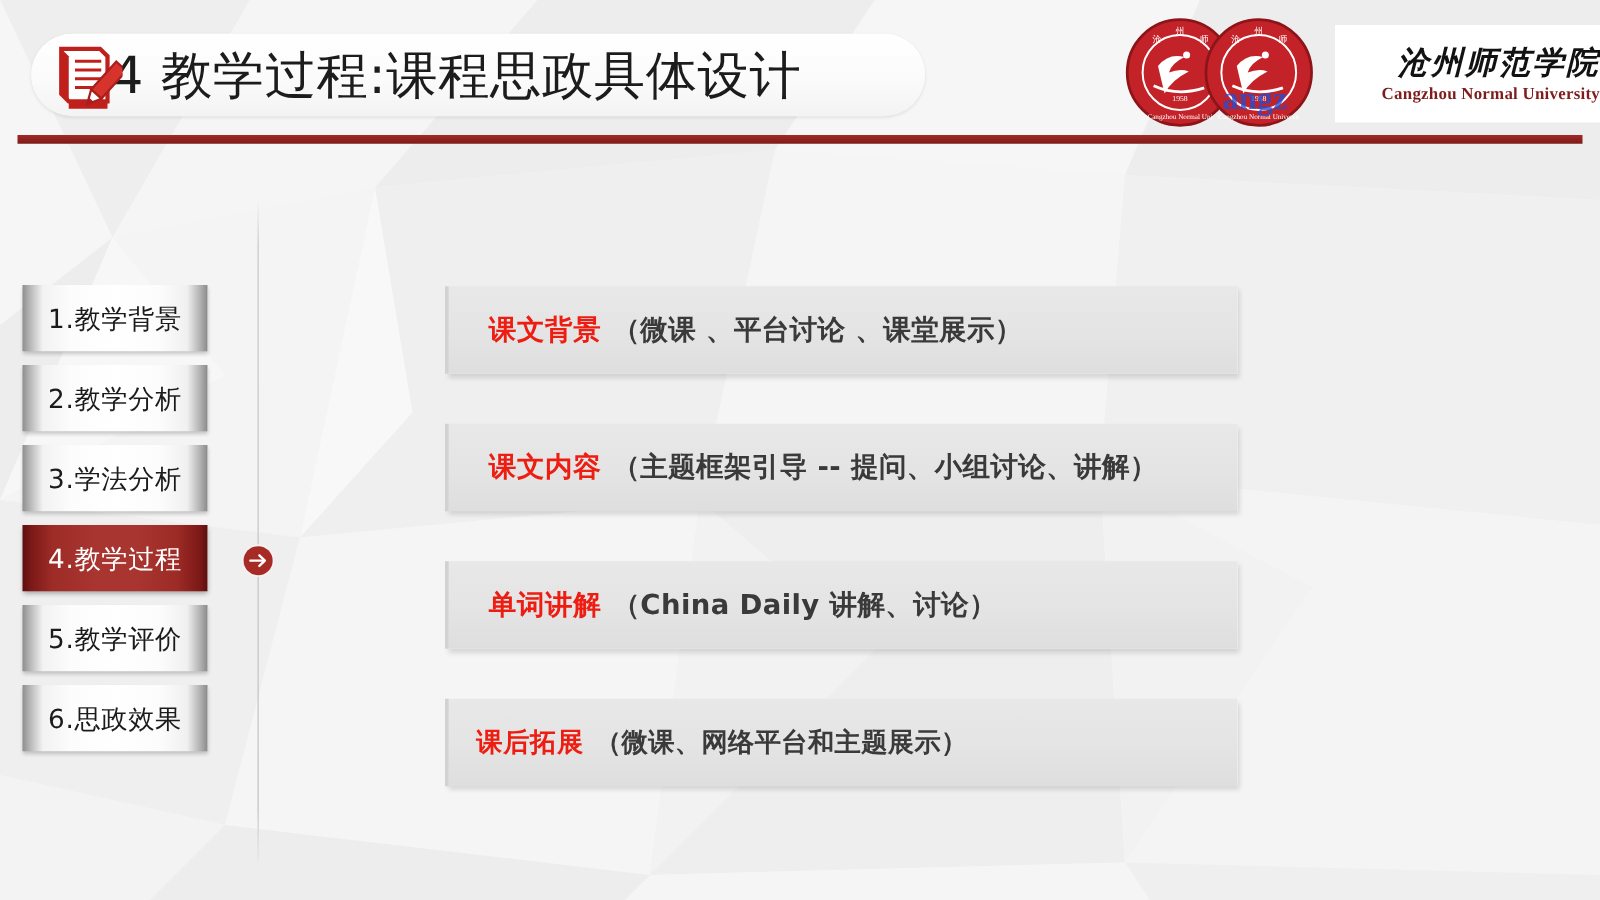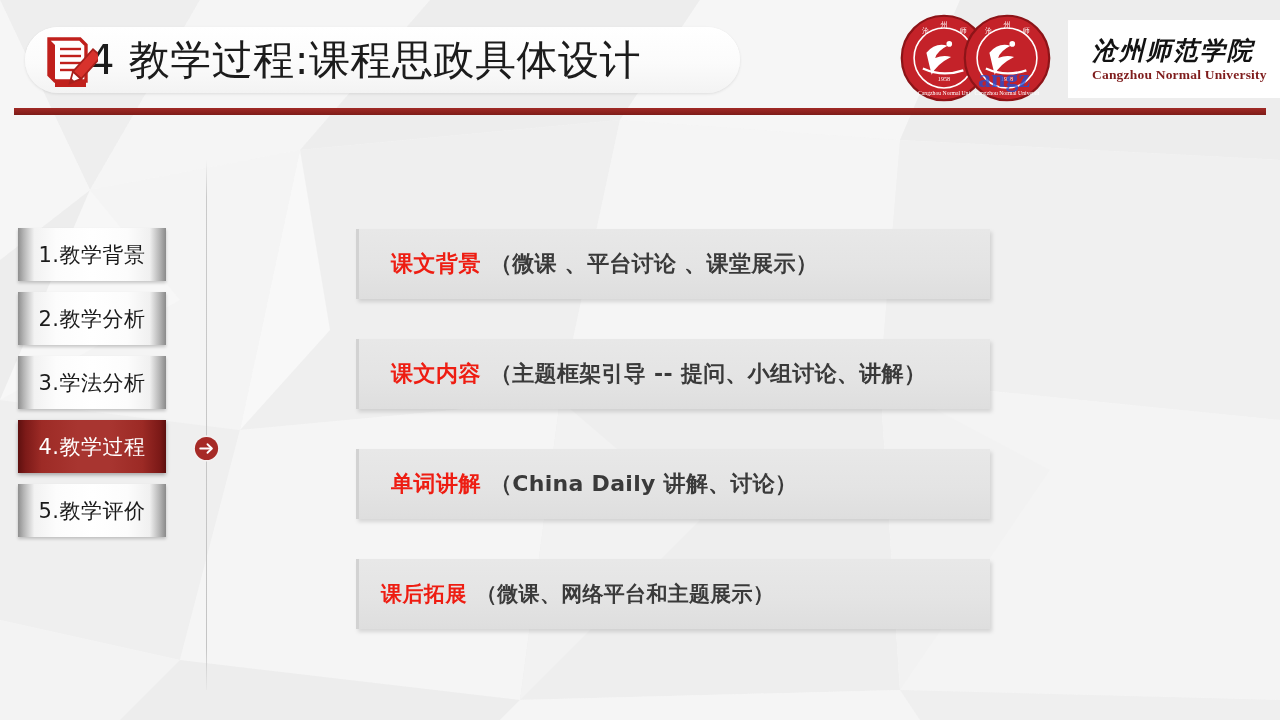--- a/index.html
+++ b/index.html
@@ -86,21 +86,21 @@
     z-index: 1;
   }
   .name-box {
     position: absolute;
     left: 168px; top: 8px;
     width: 212px; height: 78px;
     background: #ffffff;
     z-index: 6;
     display: flex;
     flex-direction: column;
-    align-items: flex-start;
+    align-items: flex-end;
     justify-content: center;
     padding-top: 2px;
     padding-left: 24px;
   }
   .name-cn {
     font-size: 25px;
     line-height: 30px;
     font-weight: 700;
     color: #121212;
     font-family: "Liberation Serif", "DejaVu Serif", serif;
@@ -318,20 +318,21 @@
       </div>
     </div>
   </div>
 
   <div class="sidebar">
     <div class="nav-item">1.教学背景</div>
     <div class="nav-item">2.教学分析</div>
     <div class="nav-item">3.学法分析</div>
     <div class="nav-item active">4.教学过程</div>
     <div class="nav-item">5.教学评价</div>
+    <div class="nav-item">6.思政效果</div>
   </div>
 
   <div class="v-line"></div>
 
   <svg class="arrow-dot" viewBox="0 0 30 30">
     <circle cx="15" cy="15" r="13.5" fill="#f4f1f1"></circle>
     <circle cx="15" cy="15" r="12" fill="#a62a26"></circle>
     <path d="M8.5 15 H20" stroke="#ffffff" stroke-width="1.9" stroke-linecap="round"></path>
     <path d="M16 10.6 L20.6 15 L16 19.4" fill="none" stroke="#ffffff" stroke-width="1.9" stroke-linecap="round" stroke-linejoin="round"></path>
   </svg>

